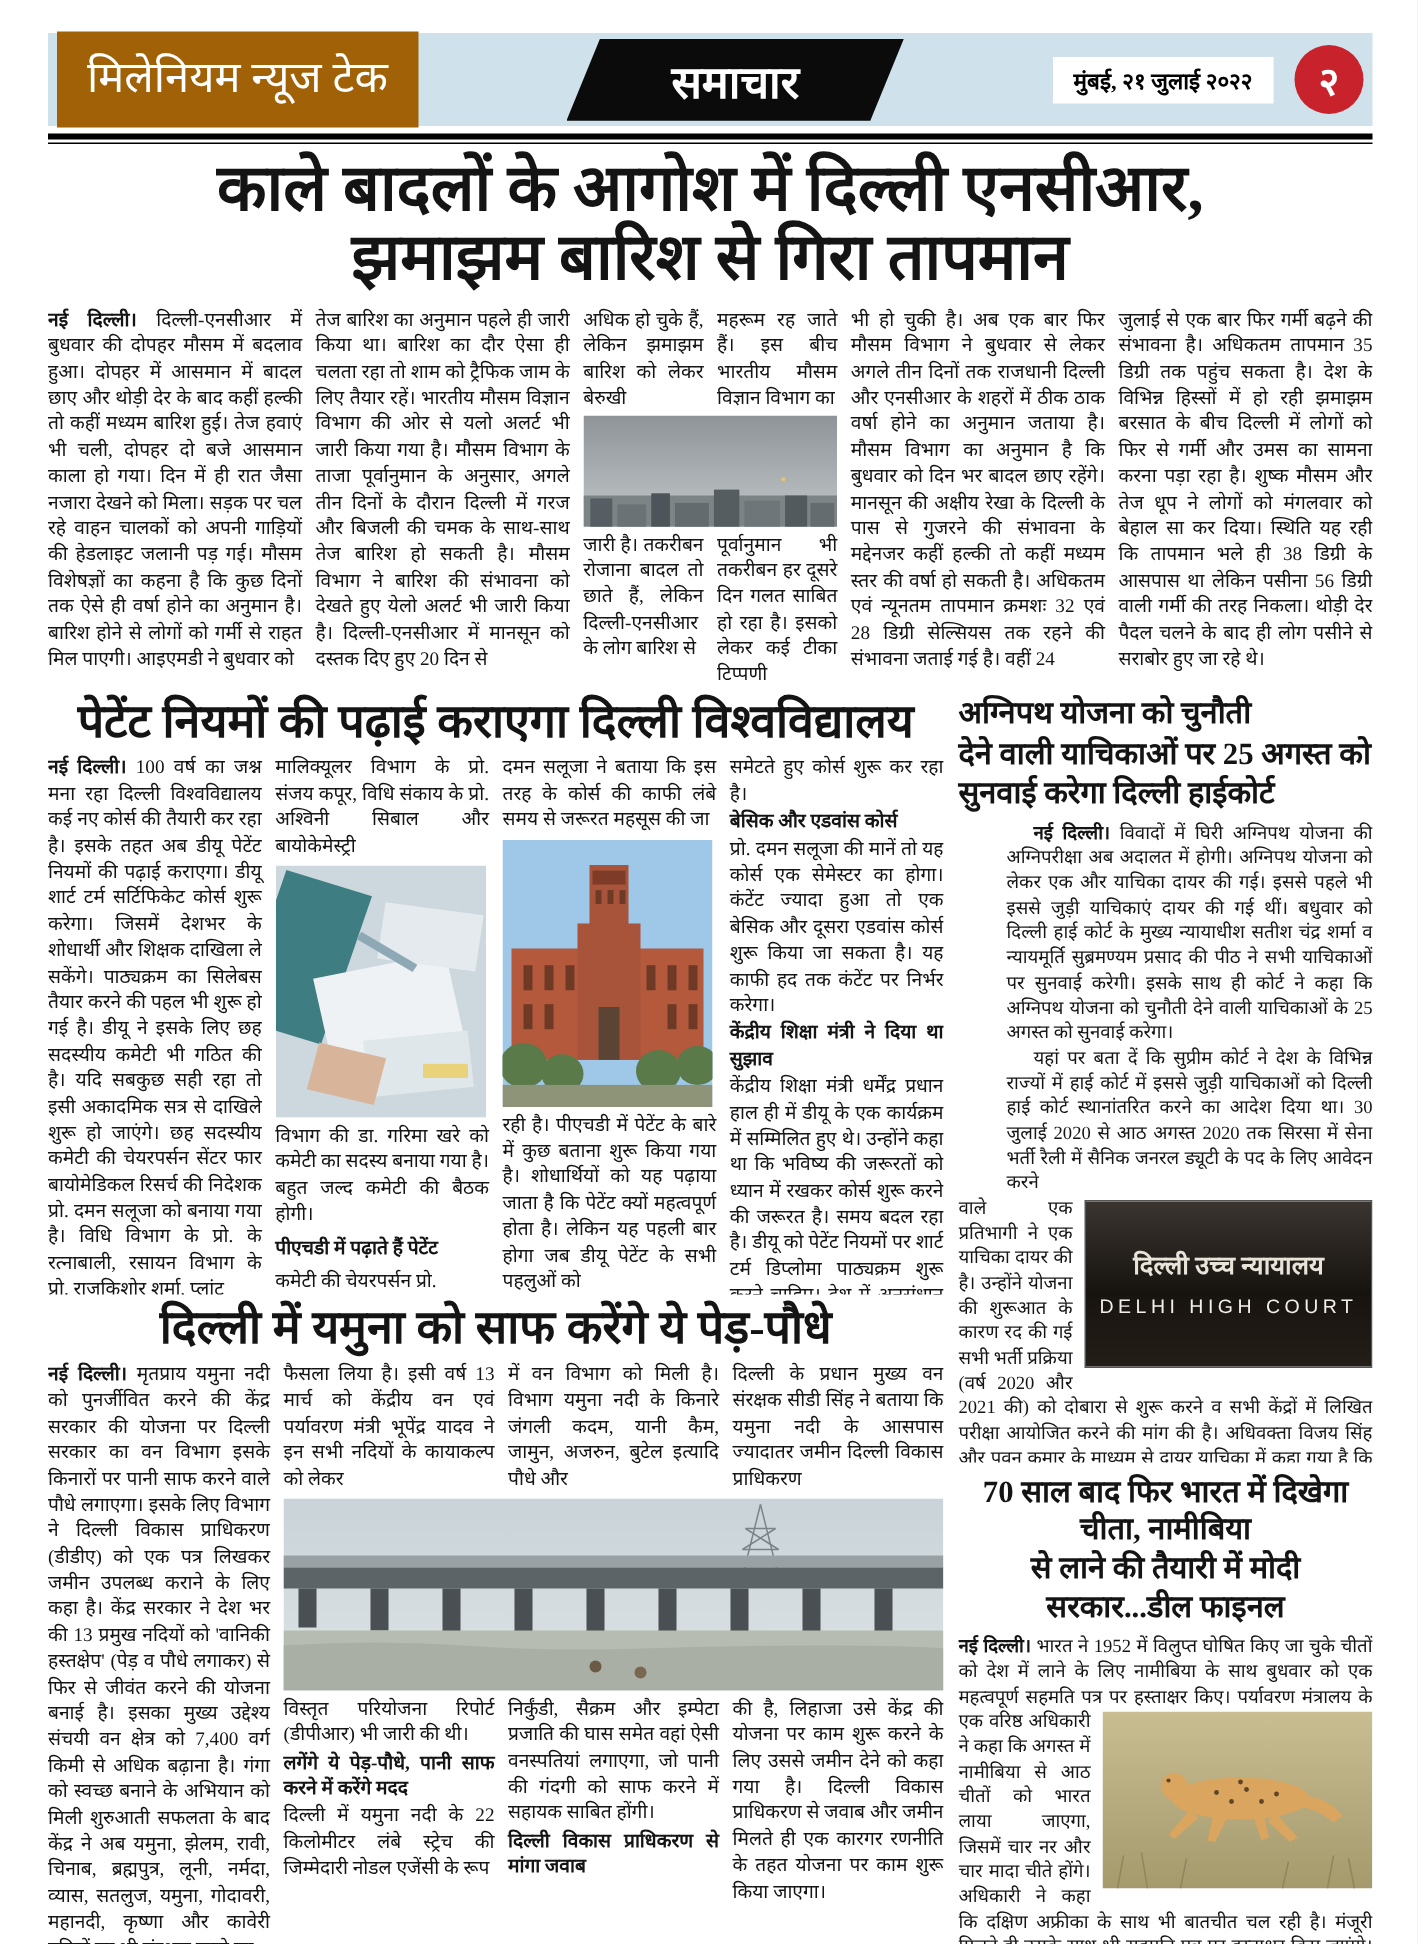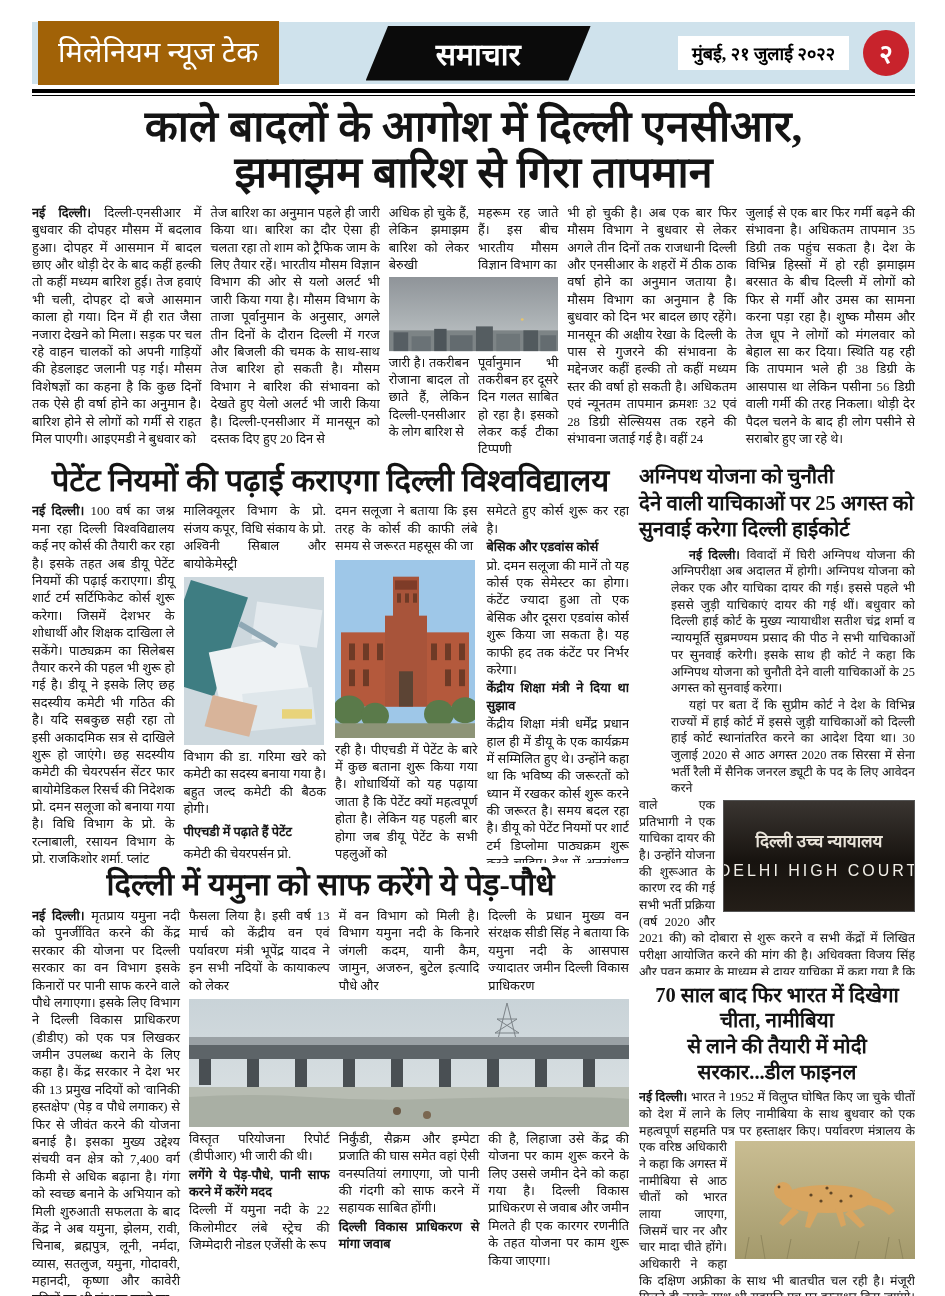--- a/index.html
+++ b/index.html
@@ -16,21 +16,21 @@
     background: #a16207; color: #fff; font-weight: normal; font-size: 29px;
     padding: 16px 20px; line-height: 1.1; white-space: nowrap;
   }
   .section-wrap { flex: 1; display: flex; justify-content: center; }
   .section-flag {
     background: #0b0b0b; color: #fff; font-weight: bold; font-size: 30px;
     padding: 7px 70px; clip-path: polygon(10% 0, 100% 0, 90% 100%, 0 100%);
     white-space: nowrap;
   }
   .dateline {
-    background: #ffffff; color: #000; font-weight: bold; font-size: 18px;
+    background: #ffffff; color: #000; font-weight: bold; font-size: 15px;
     padding: 5px 14px; white-space: nowrap; margin-right: 14px;
   }
   .page-circle {
     width: 46px; height: 46px; border-radius: 50%; background: #c8232c;
     color: #fff; font-size: 26px; font-weight: bold;
     display: flex; align-items: center; justify-content: center; flex: 0 0 auto;
   }
   .head-rule { margin-top: 5px; border-top: 4px solid #000; border-bottom: 1px solid #000; height: 7px; }
 
   
@@ -62,21 +62,21 @@
   .ag-head { font-weight: bold; font-size: 20.5px; line-height: 1.3; margin: 0 0 4px 0; }
   .ag-body { font-size: 12.4px; line-height: 1.345; text-align: justify; height: 428px; overflow: hidden; }
   .ag-body p { text-indent: 18px; margin-left: 32px; }
   .court-sign {
     float: right; width: 192px; height: 112px; margin: 3px 0 4px 8px;
     background: linear-gradient(180deg, #3a3531 0%, #17130f 55%, #241e18 100%);
     border: 1px solid #555; display: flex; flex-direction: column;
     align-items: center; justify-content: center; gap: 6px; overflow: hidden;
   }
   .court-sign .hi { color: #e9e4da; font-size: 17px; font-weight: bold; white-space: nowrap; }
-  .court-sign .en { color: #f2efe8; font-size: 16px; letter-spacing: 3px; font-family: "Liberation Sans", sans-serif; white-space: nowrap; }
+  .court-sign .en { color: #f2efe8; font-size: 13px; letter-spacing: 3px; font-family: "Liberation Sans", sans-serif; white-space: nowrap; }
 
   
   .ya-head { text-align: center; font-weight: bold; font-size: 31px; line-height: 1.05; margin: 6px 0 6px 0; }
   .ya-body { display: flex; gap: 9px; height: 388px; overflow: hidden; }
   .ya-c1 { width: 148px; flex: 0 0 auto; }
   .ya-rest { flex: 1; display: flex; flex-direction: column; gap: 4px; min-width: 0; }
   .ya-top { display: flex; gap: 9px; }
   .ya-top > div { flex: 1; min-width: 0; }
   .ya-bot { display: flex; gap: 9px; }
   .ya-bot > div { flex: 1; min-width: 0; }

